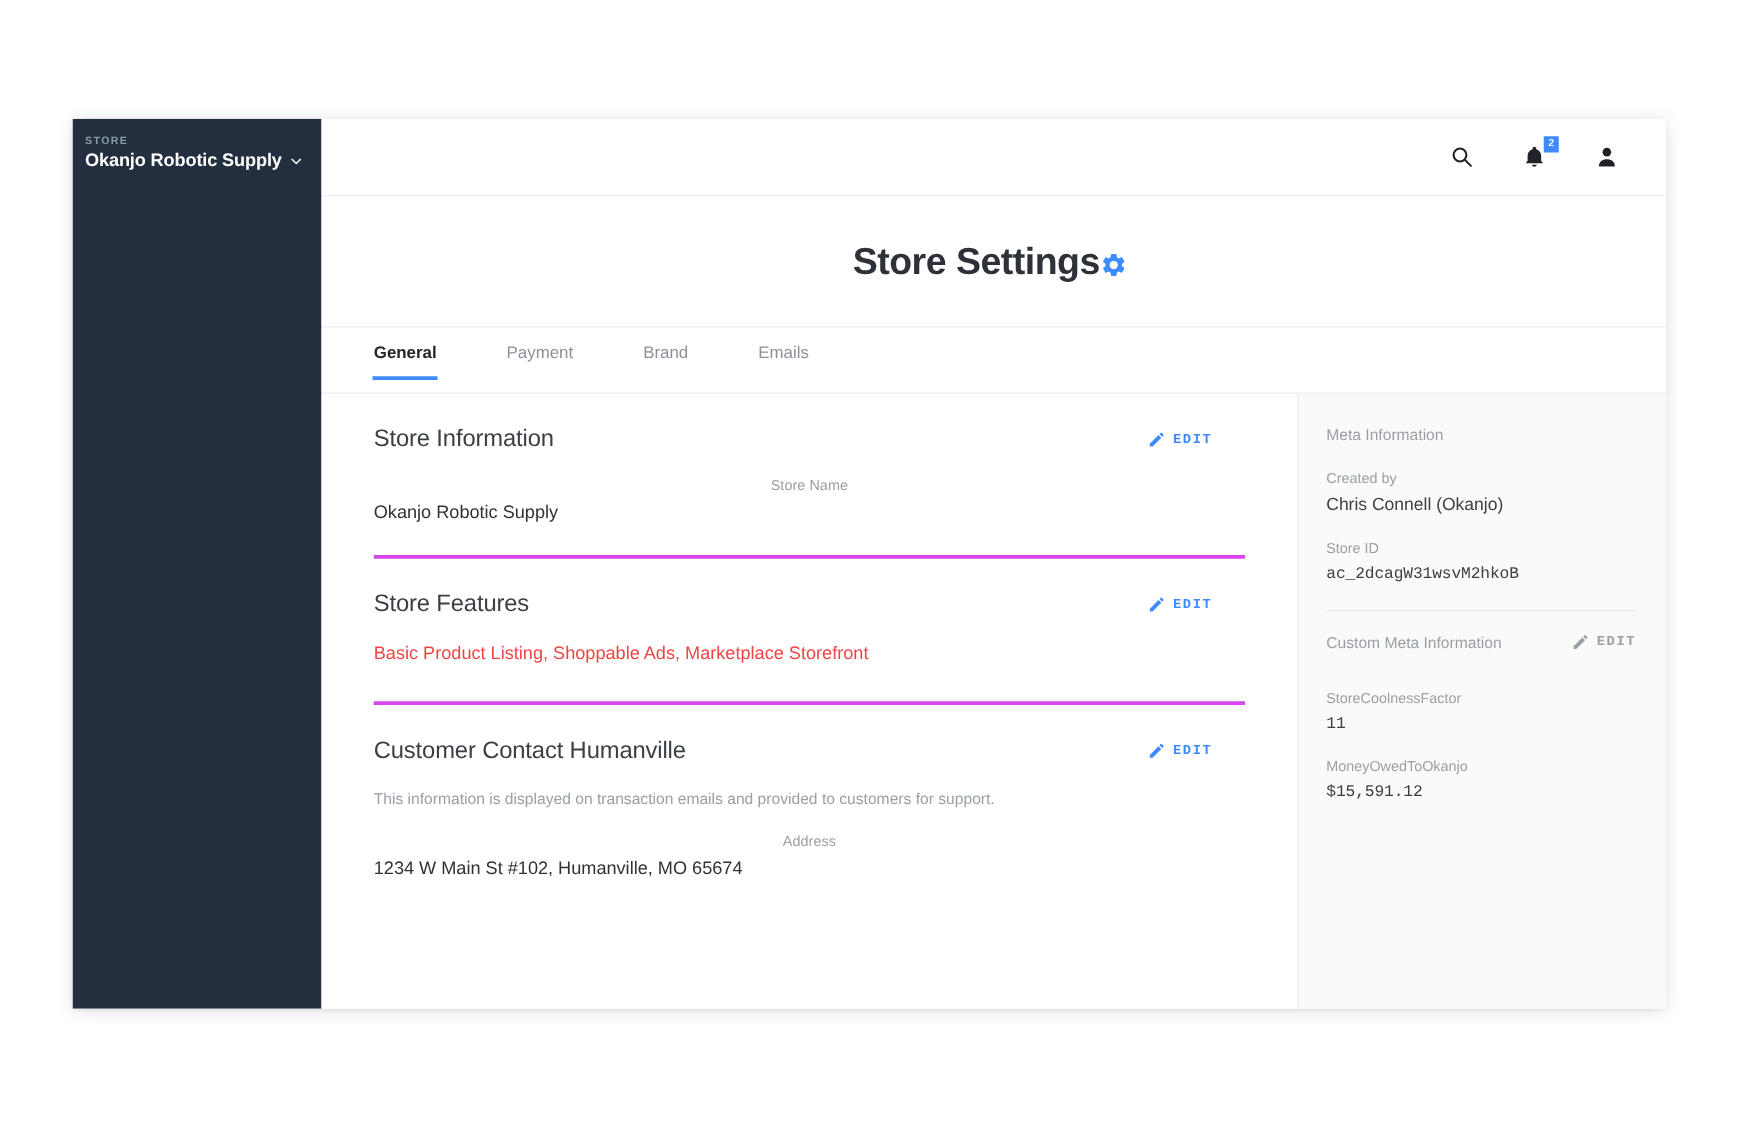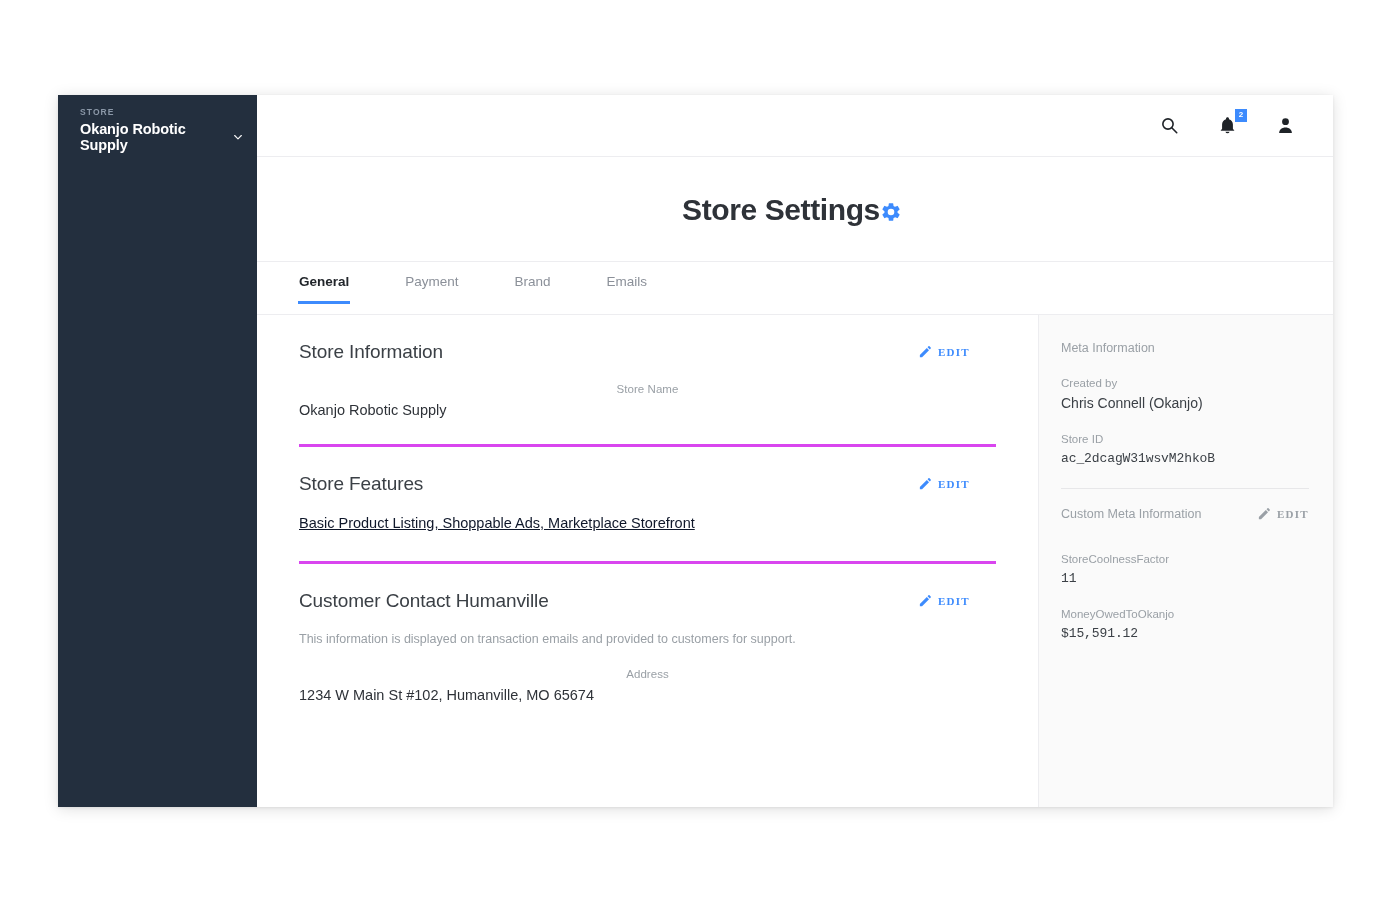--- a/index.html
+++ b/index.html
@@ -36,21 +36,21 @@
   
   .sidebar {
     width: 199px;
     flex: 0 0 199px;
     background: #232f3e;
     color: #ffffff;
     position: relative;
   }
 
   .store-switcher {
-    padding: 12px 14px 16px 22px;
+    padding: 12px 14px 16px 10px;
     cursor: pointer;
   }
   .store-kicker {
     font-size: 8.5px;
     letter-spacing: 1.1px;
     color: #8b98a8;
     font-weight: 700;
     text-transform: uppercase;
     margin-bottom: 4px;
   }
@@ -229,43 +229,42 @@
     display: inline-flex;
     align-items: center;
     gap: 7px;
     font-size: 11px;
     font-weight: 700;
     letter-spacing: 1.3px;
     color: #3d8bfd;
     cursor: pointer;
     background: none;
     border: 0;
-    font-family: Liberation Serif, serif;
+    font-family: Liberation Mono, monospace;
     padding: 0;
   }
   .edit-btn .pencil { width: 12px; height: 12px; display: block; }
 
   .field { margin-bottom: 26px; }
   .field-label {
     font-size: 11.5px;
     color: #9aa0a6;
     margin-bottom: 7px;
     letter-spacing: 0.05px;
     text-align: center;
   }
   .field-value {
     font-size: 14.5px;
     color: #2e3238;
   }
 
   .plain-value {
     font-size: 14.5px;
-    color: #0f172a;
+    color: #ef4444;
     margin-bottom: 30px;
-    text-decoration: underline;
   }
 
   .section-desc {
     font-size: 12.5px;
     color: #9aa0a6;
     margin-bottom: 22px;
   }
 
   
   .meta-panel {

